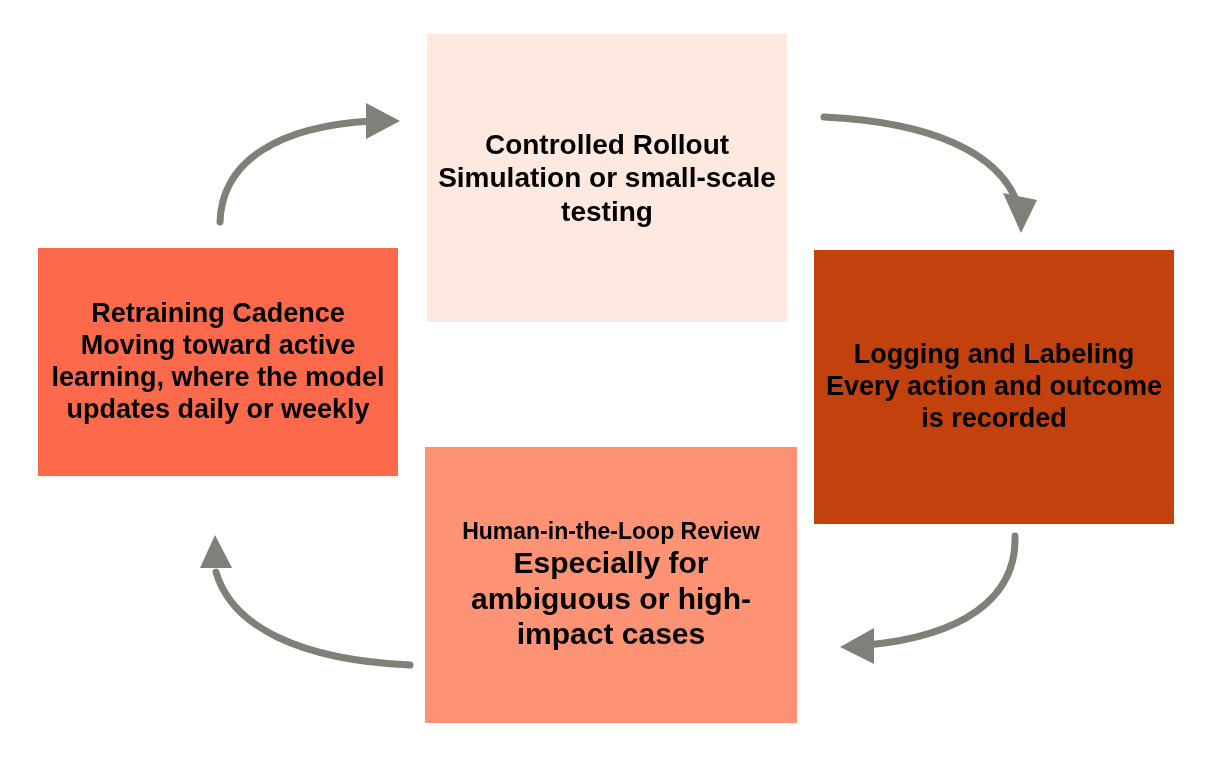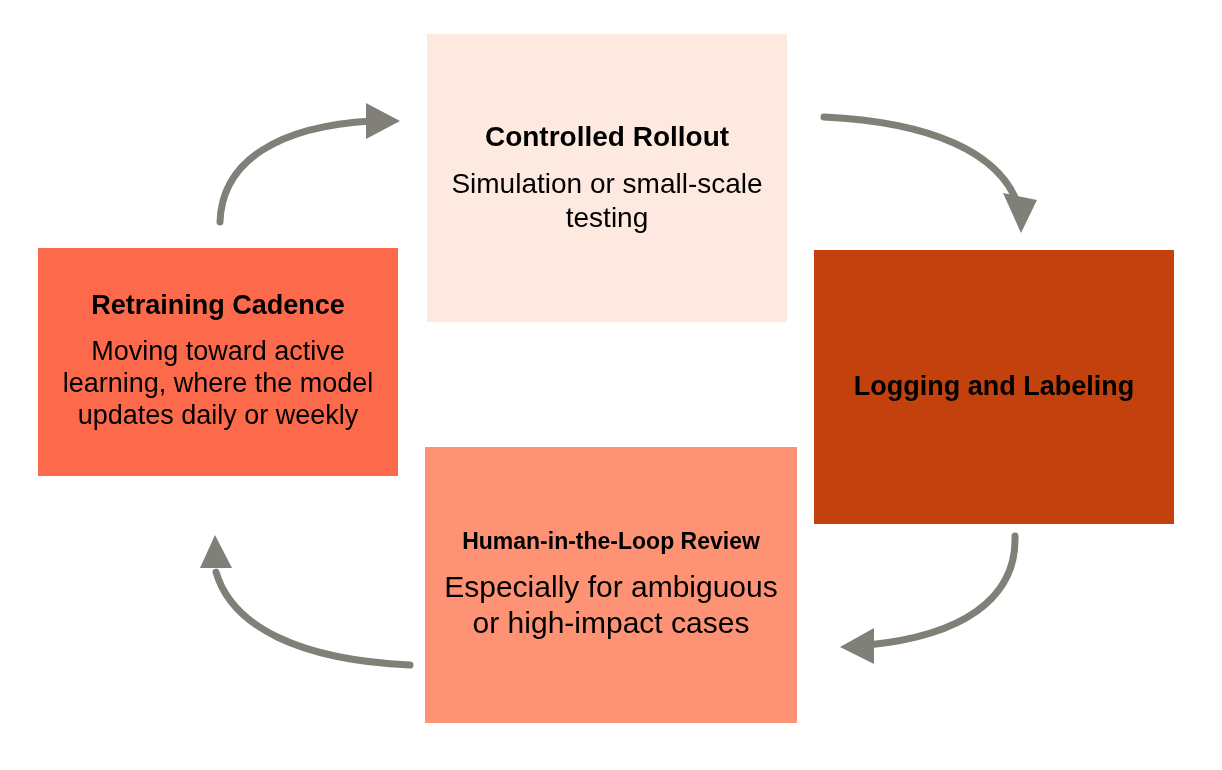--- a/index.html
+++ b/index.html
@@ -35,26 +35,26 @@
     flex-direction: column;
     align-items: center;
     justify-content: center;
     text-align: center;
     color: #000000;
     padding: 4px 10px;
   }
   .node .title {
     font-weight: bold;
     line-height: 1.18;
-    margin: 6px;
+    margin: 0;
   }
   .node .desc {
-    font-weight: normal;
+    font-weight: bold;
     line-height: 1.18;
-    margin: 8px;
+    margin: 0;
   }
 
   
   #node-controlled-rollout {
     left: 427px;
     top: 34px;
     width: 360px;
     height: 288px;
     background: #fee9e1;
   }
@@ -122,20 +122,21 @@
     </g>
   </svg>
 
   <div class="node" id="node-controlled-rollout" style="background: rgb(254, 233, 225);">
     <div class="title">Controlled Rollout</div>
     <div class="desc">Simulation or small-scale testing</div>
   </div>
 
   <div class="node" id="node-logging-labeling" style="background: #c2410c;">
     <div class="title">Logging and Labeling</div>
+    <div class="desc">Every action and outcome is recorded</div>
   </div>
 
   <div class="node" id="node-human-review" style="background: rgb(253, 146, 116);">
     <div class="title">Human-in-the-Loop Review</div>
     <div class="desc">Especially for ambiguous or high-impact cases</div>
   </div>
 
   <div class="node" id="node-retraining-cadence" style="background: rgb(252, 106, 75);">
     <div class="title">Retraining Cadence</div>
     <div class="desc">Moving toward active learning, where the model updates daily or weekly</div>

